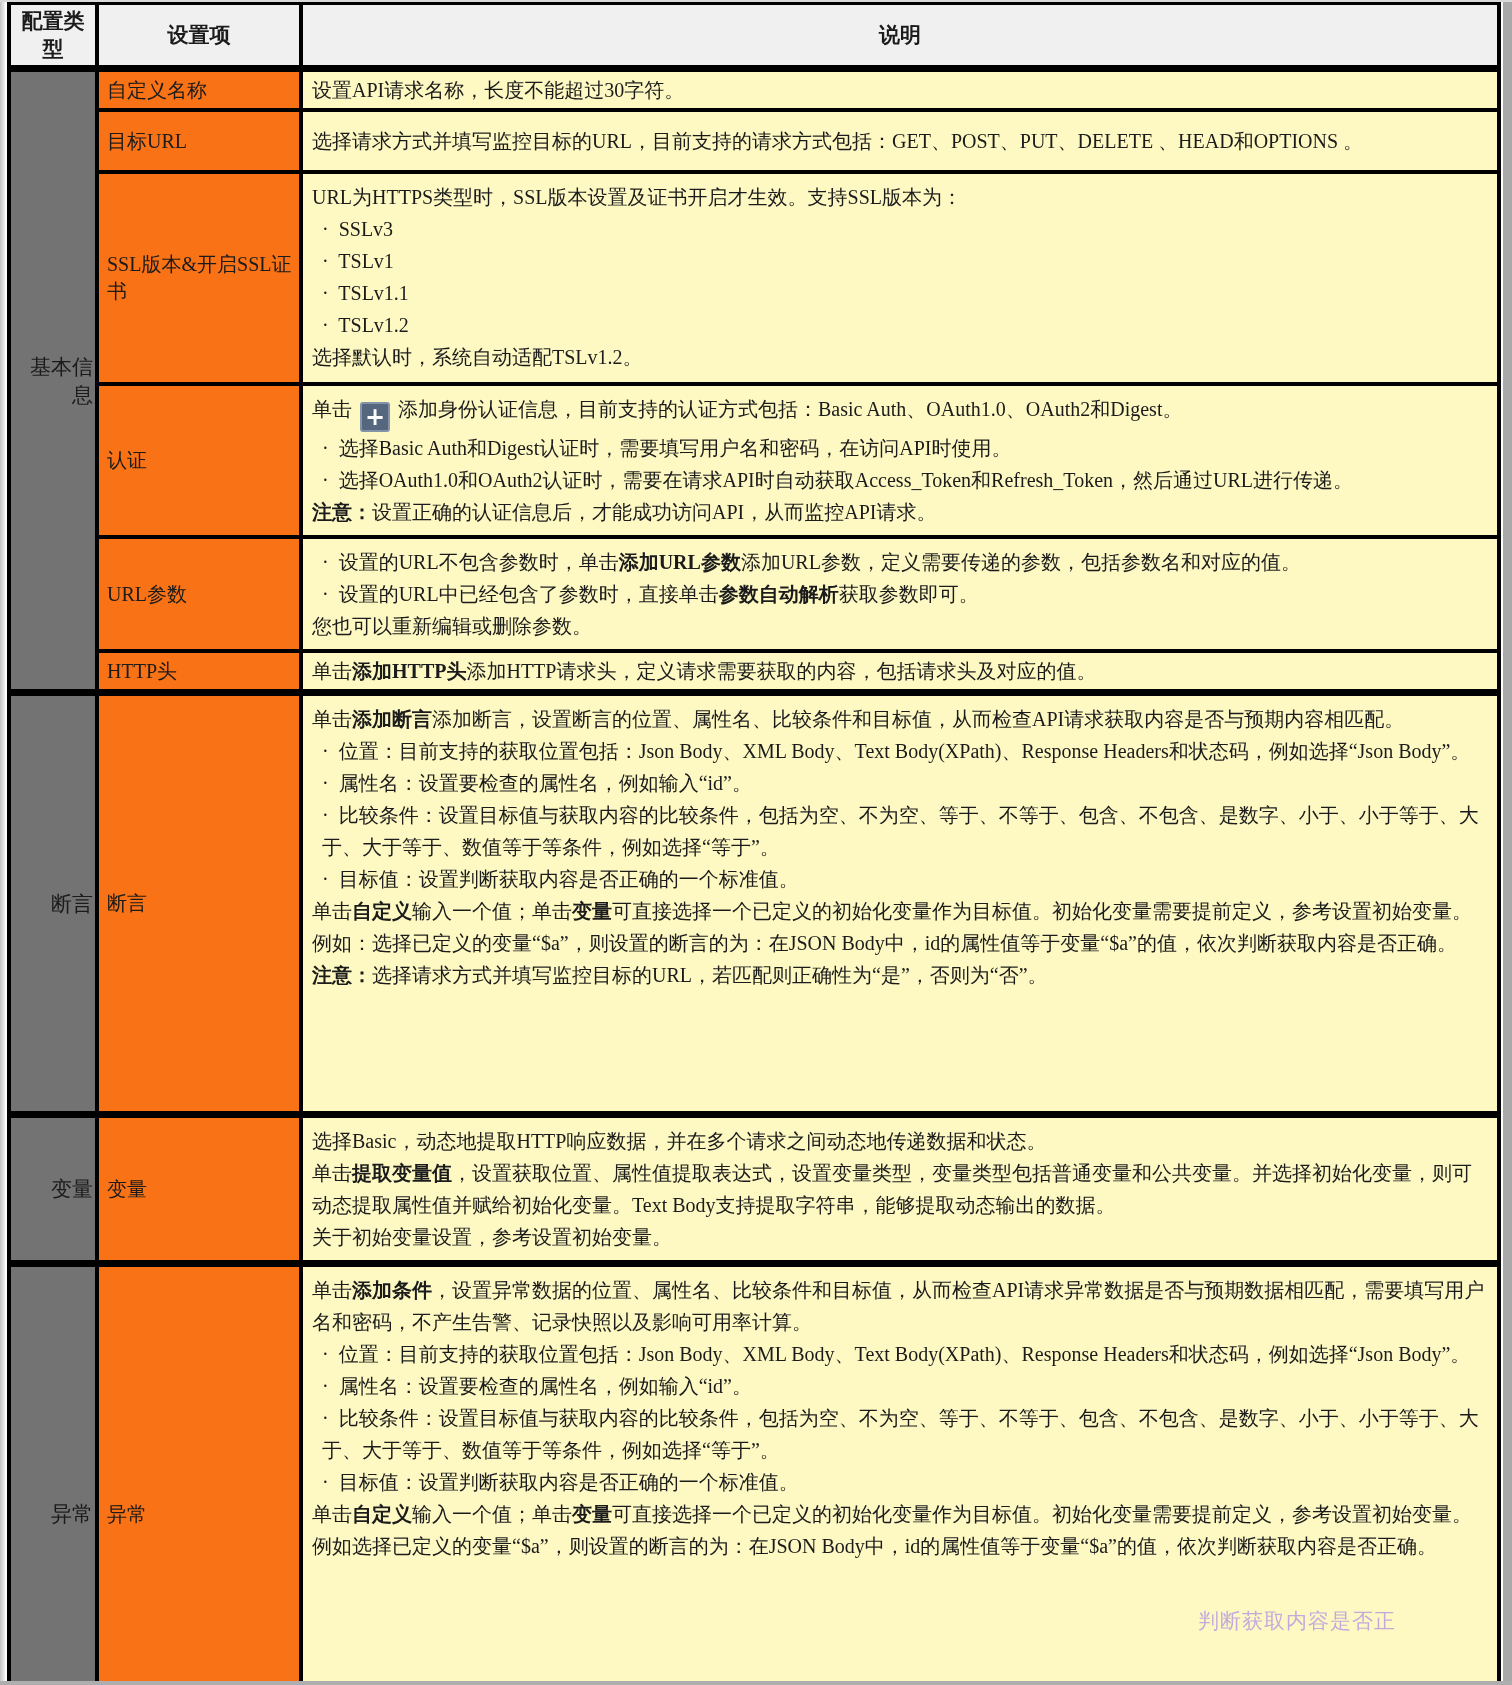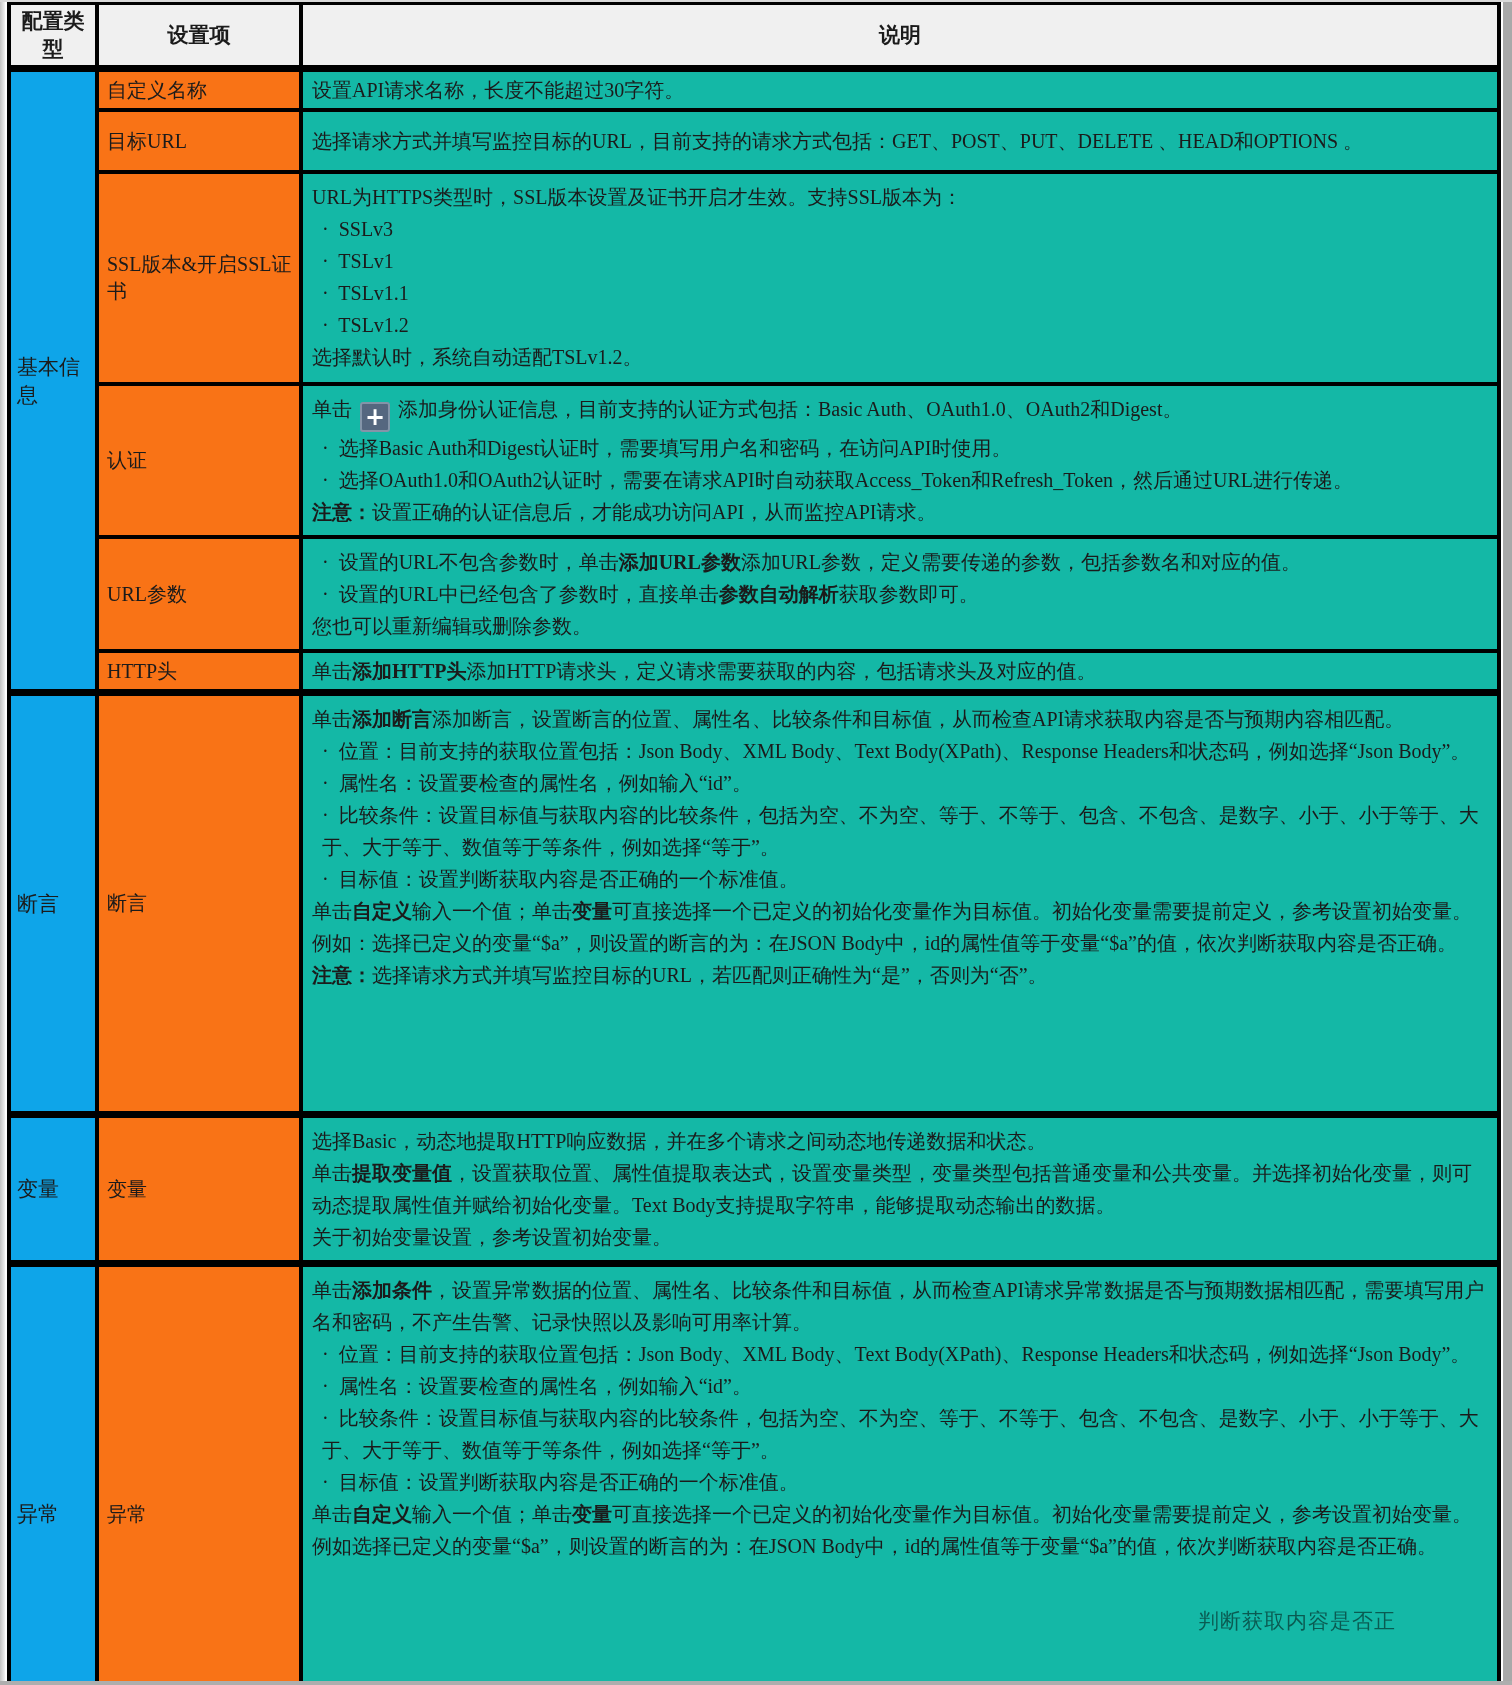--- a/index.html
+++ b/index.html
@@ -22,44 +22,44 @@
     border-top-width:3px;border-bottom-width:6px;
     background:#f0f0f0;
     font-size:21px;font-weight:bold;text-align:center;
     height:34px;padding:2px;
   }
   tr.sec > td{border-top-width:7px;}
   col.c1{width:88px;}
   col.c2{width:204px;}
 
   td.cat{
-    vertical-align:middle;text-align:left;padding:4px 2px 4px 6px;
-    font-size:21px;background:#0ea5e9;
+    vertical-align:middle;text-align:right;padding:4px 2px 4px 6px;
+    font-size:21px;background:#737373;
   }
   td.item{
     vertical-align:middle;text-align:left;padding:4px 2px 4px 8px;
     font-size:20px;background:#f97316;
   }
-  td.desc{vertical-align:top;padding:7px 10px 7px 9px;font-size:20px;background:#14b8a6;}
+  td.desc{vertical-align:top;padding:7px 10px 7px 9px;font-size:20px;background:#fef9c3;}
   td.desc.mid{vertical-align:middle;padding-top:2px;padding-bottom:2px;}
   .para{white-space:pre-wrap;line-height:32px;margin:0;}
   .para + .para{margin-top:0;}
   .para.bullet{padding-left:10px;}
   .b{font-weight:bold;text-align:center;}
   .plus-btn{
     display:inline-flex;align-items:center;justify-content:center;
     width:30px;height:30px;margin:0 8px;vertical-align:-9px;
     background:#55677f;border:2px solid #8494a8;border-radius:3px;
     color:#ffffff;font-size:24px;font-weight:bold;line-height:1;
     font-family:"DejaVu Sans","Liberation Sans",sans-serif;
     box-sizing:border-box;
   }
   .watermark{
     position:absolute;left:1198px;top:1607px;z-index:3;
-    font-size:21px;color:#000000;opacity:.5;letter-spacing:1px;
+    font-size:21px;color:#8b5cf6;opacity:.5;letter-spacing:1px;
     pointer-events:none;white-space:nowrap;
   }
 </style>
 </head>
 <body>
 
 <div class="table-wrap">
   <table>
     <colgroup>
         <col class="c1">

